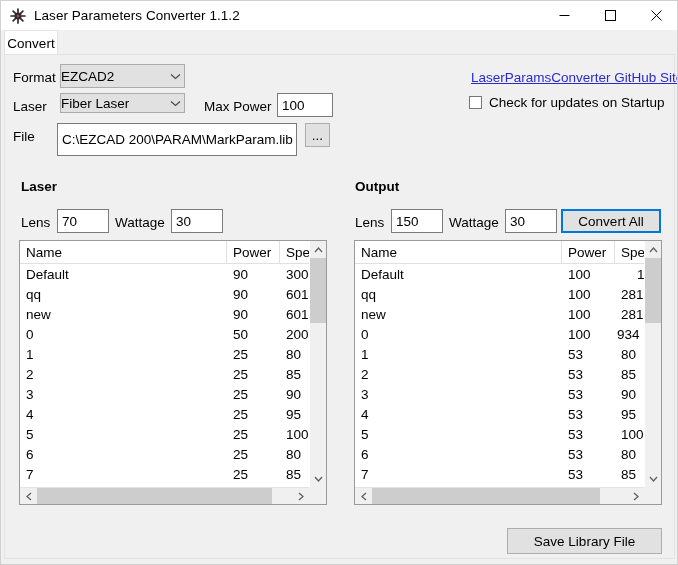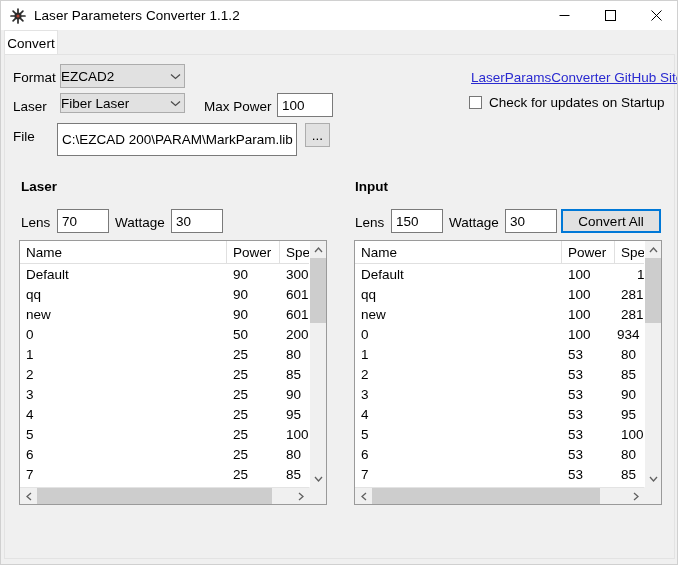--- a/index.html
+++ b/index.html
@@ -411,21 +411,21 @@
         <div class="hsb-thumb" style="left:17px; width:235px;"></div>
         <div class="hsb-arrow rt">
           <svg width="6" height="9" viewBox="0 0 6 9">
               <polyline points="1,1 5,4.5 1,8" fill="none" stroke="#606060" stroke-width="1.3"></polyline>
             </svg>
         </div>
       </div>
       <div class="sb-corner"></div>
     </div>
 
-    <div class="lbl bold" style="left:350px; top:124px;">Input</div>
+    <div class="lbl bold" style="left:350px; top:124px;">Output</div>
 
     <div class="lbl" style="left:350px; top:160px;">Lens</div>
     <div class="tbox" style="left:386px; top:154px; width:52px; height:24px;">
       <span class="tv">150</span>
     </div>
     <div class="lbl" style="left:444px; top:160px;">Wattage</div>
     <div class="tbox" style="left:500px; top:154px; width:52px; height:24px;">
       <span class="tv">30</span>
     </div>
     <div class="btn focused" style="left:556px; top:154px; width:100px; height:24px;">
@@ -524,15 +524,18 @@
         <div class="hsb-thumb" style="left:17px; width:228px;"></div>
         <div class="hsb-arrow rt">
           <svg width="6" height="9" viewBox="0 0 6 9">
               <polyline points="1,1 5,4.5 1,8" fill="none" stroke="#606060" stroke-width="1.3"></polyline>
             </svg>
         </div>
       </div>
       <div class="sb-corner"></div>
     </div>
 
+    <div class="btn" style="left:502px; top:473px; width:155px; height:26px;">
+      <span>Save Library File</span>
+    </div>
 
   </div>
 </div>
 
 </body></html>

